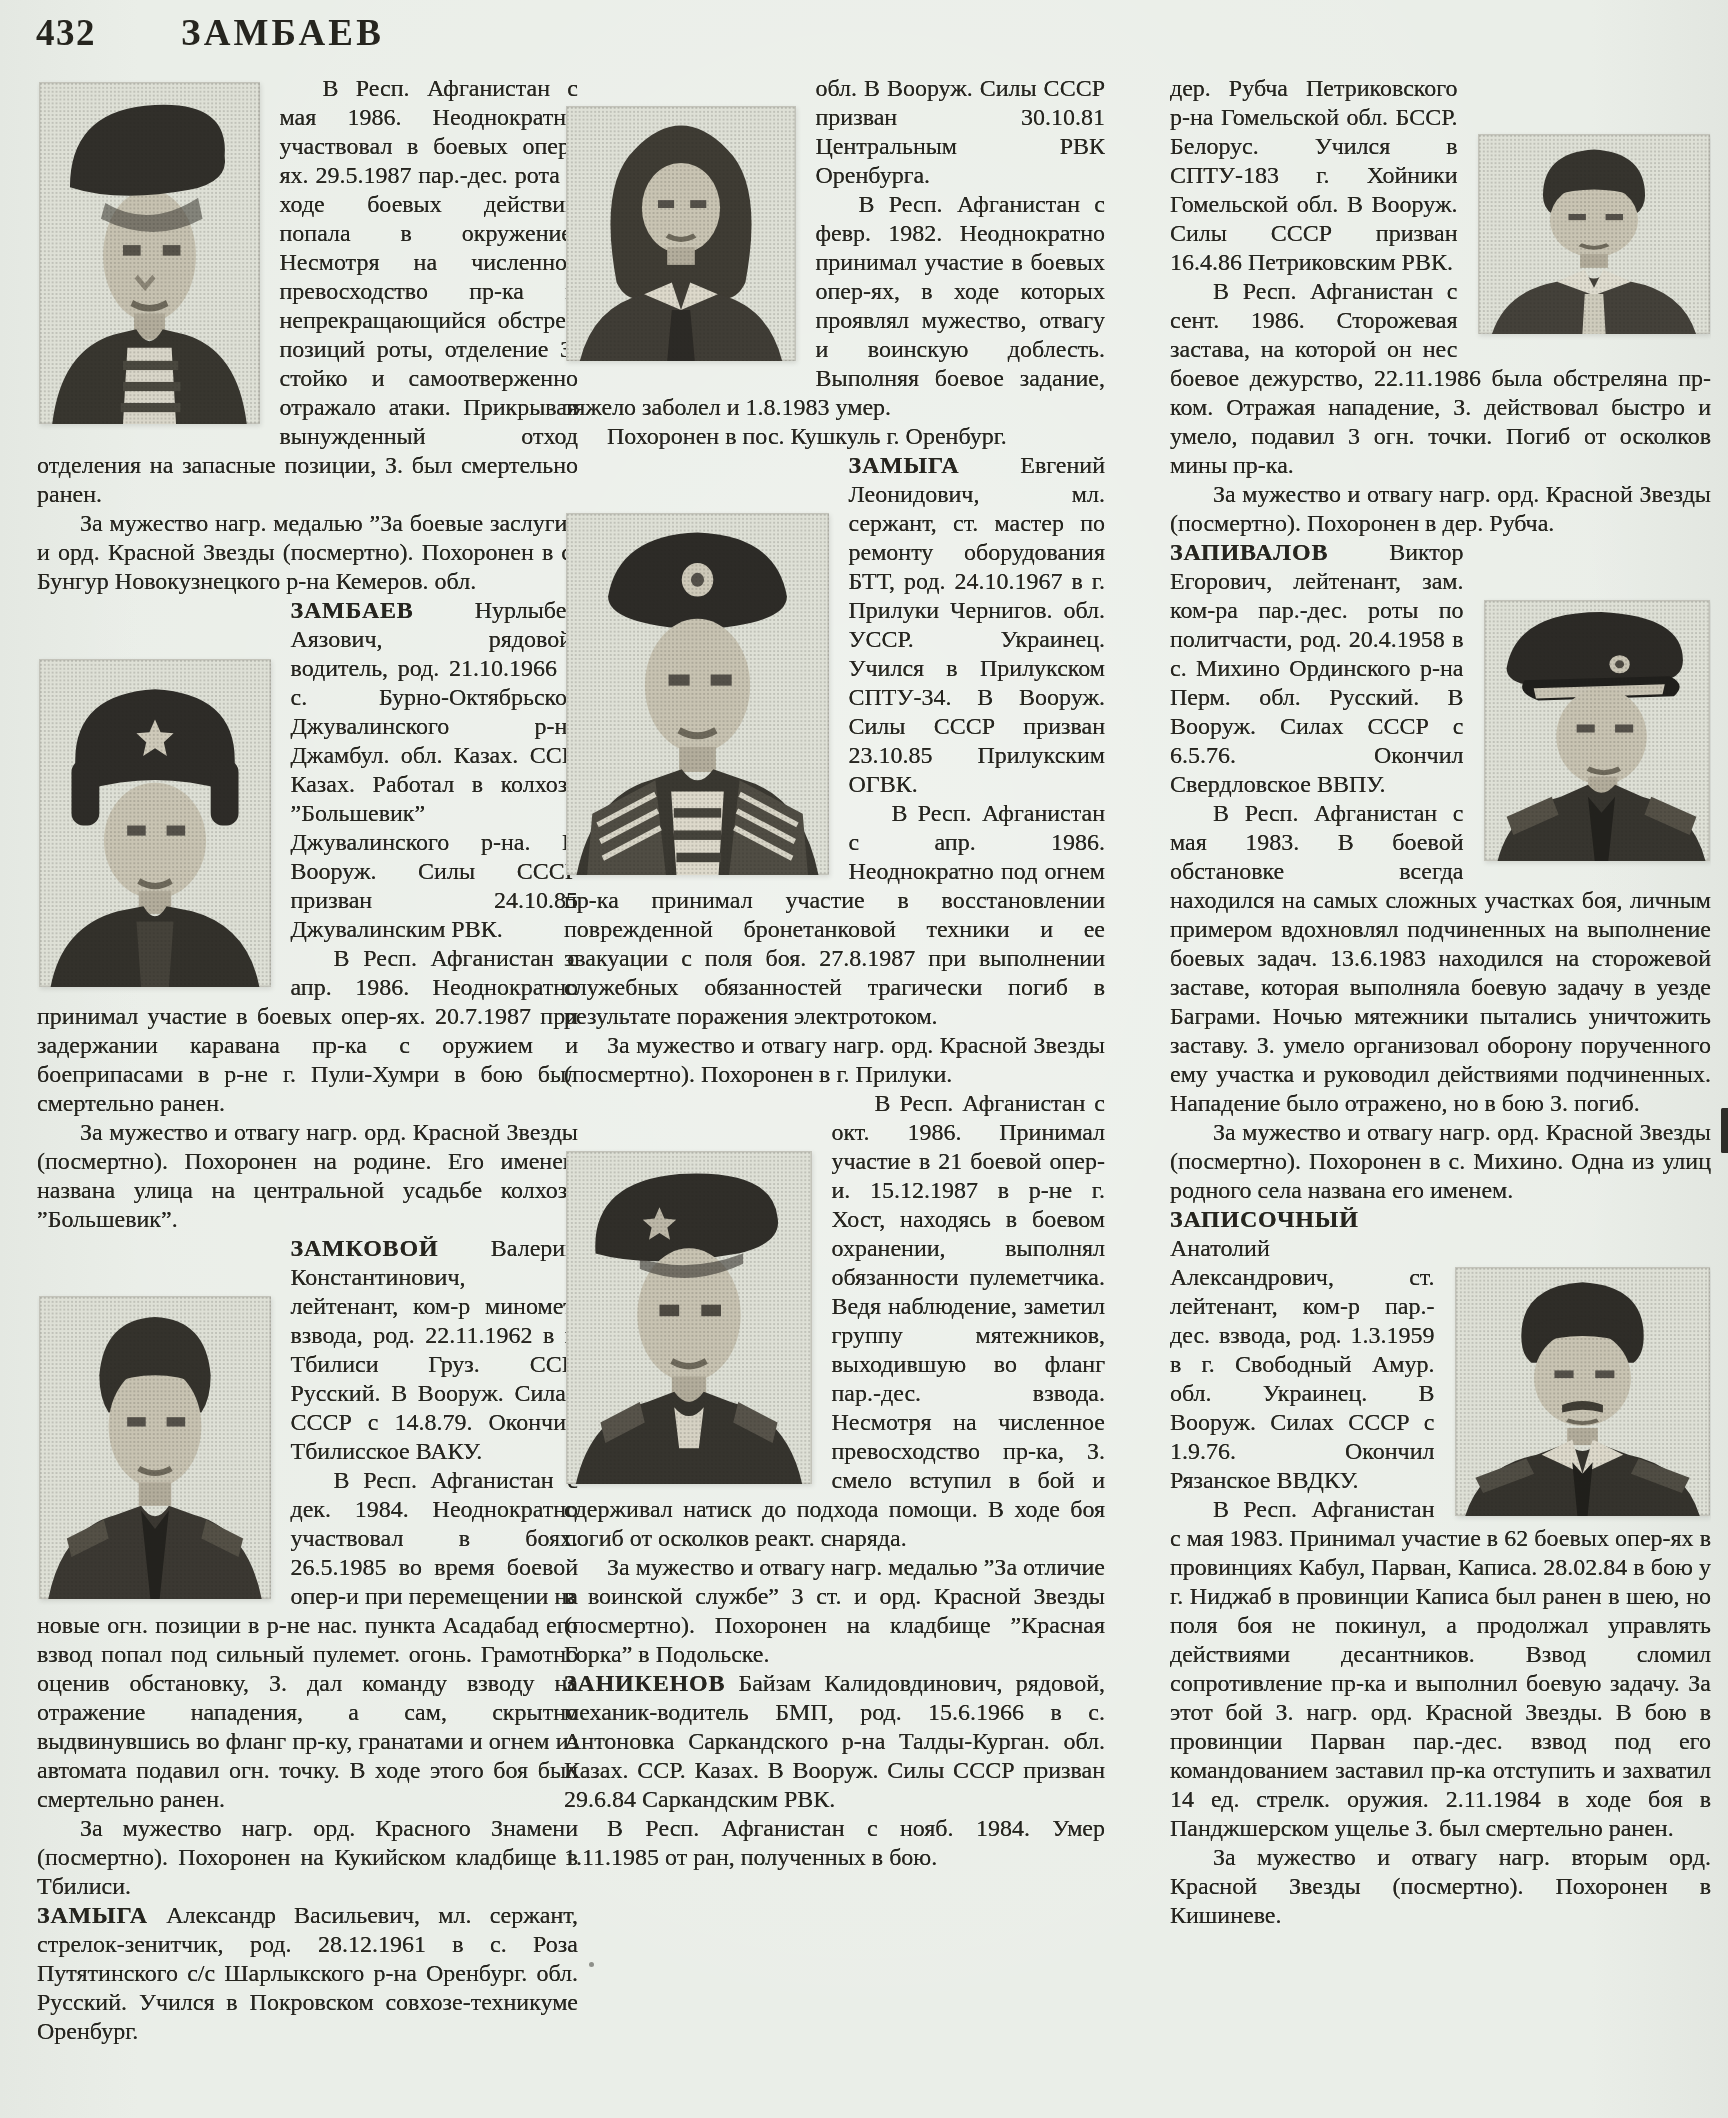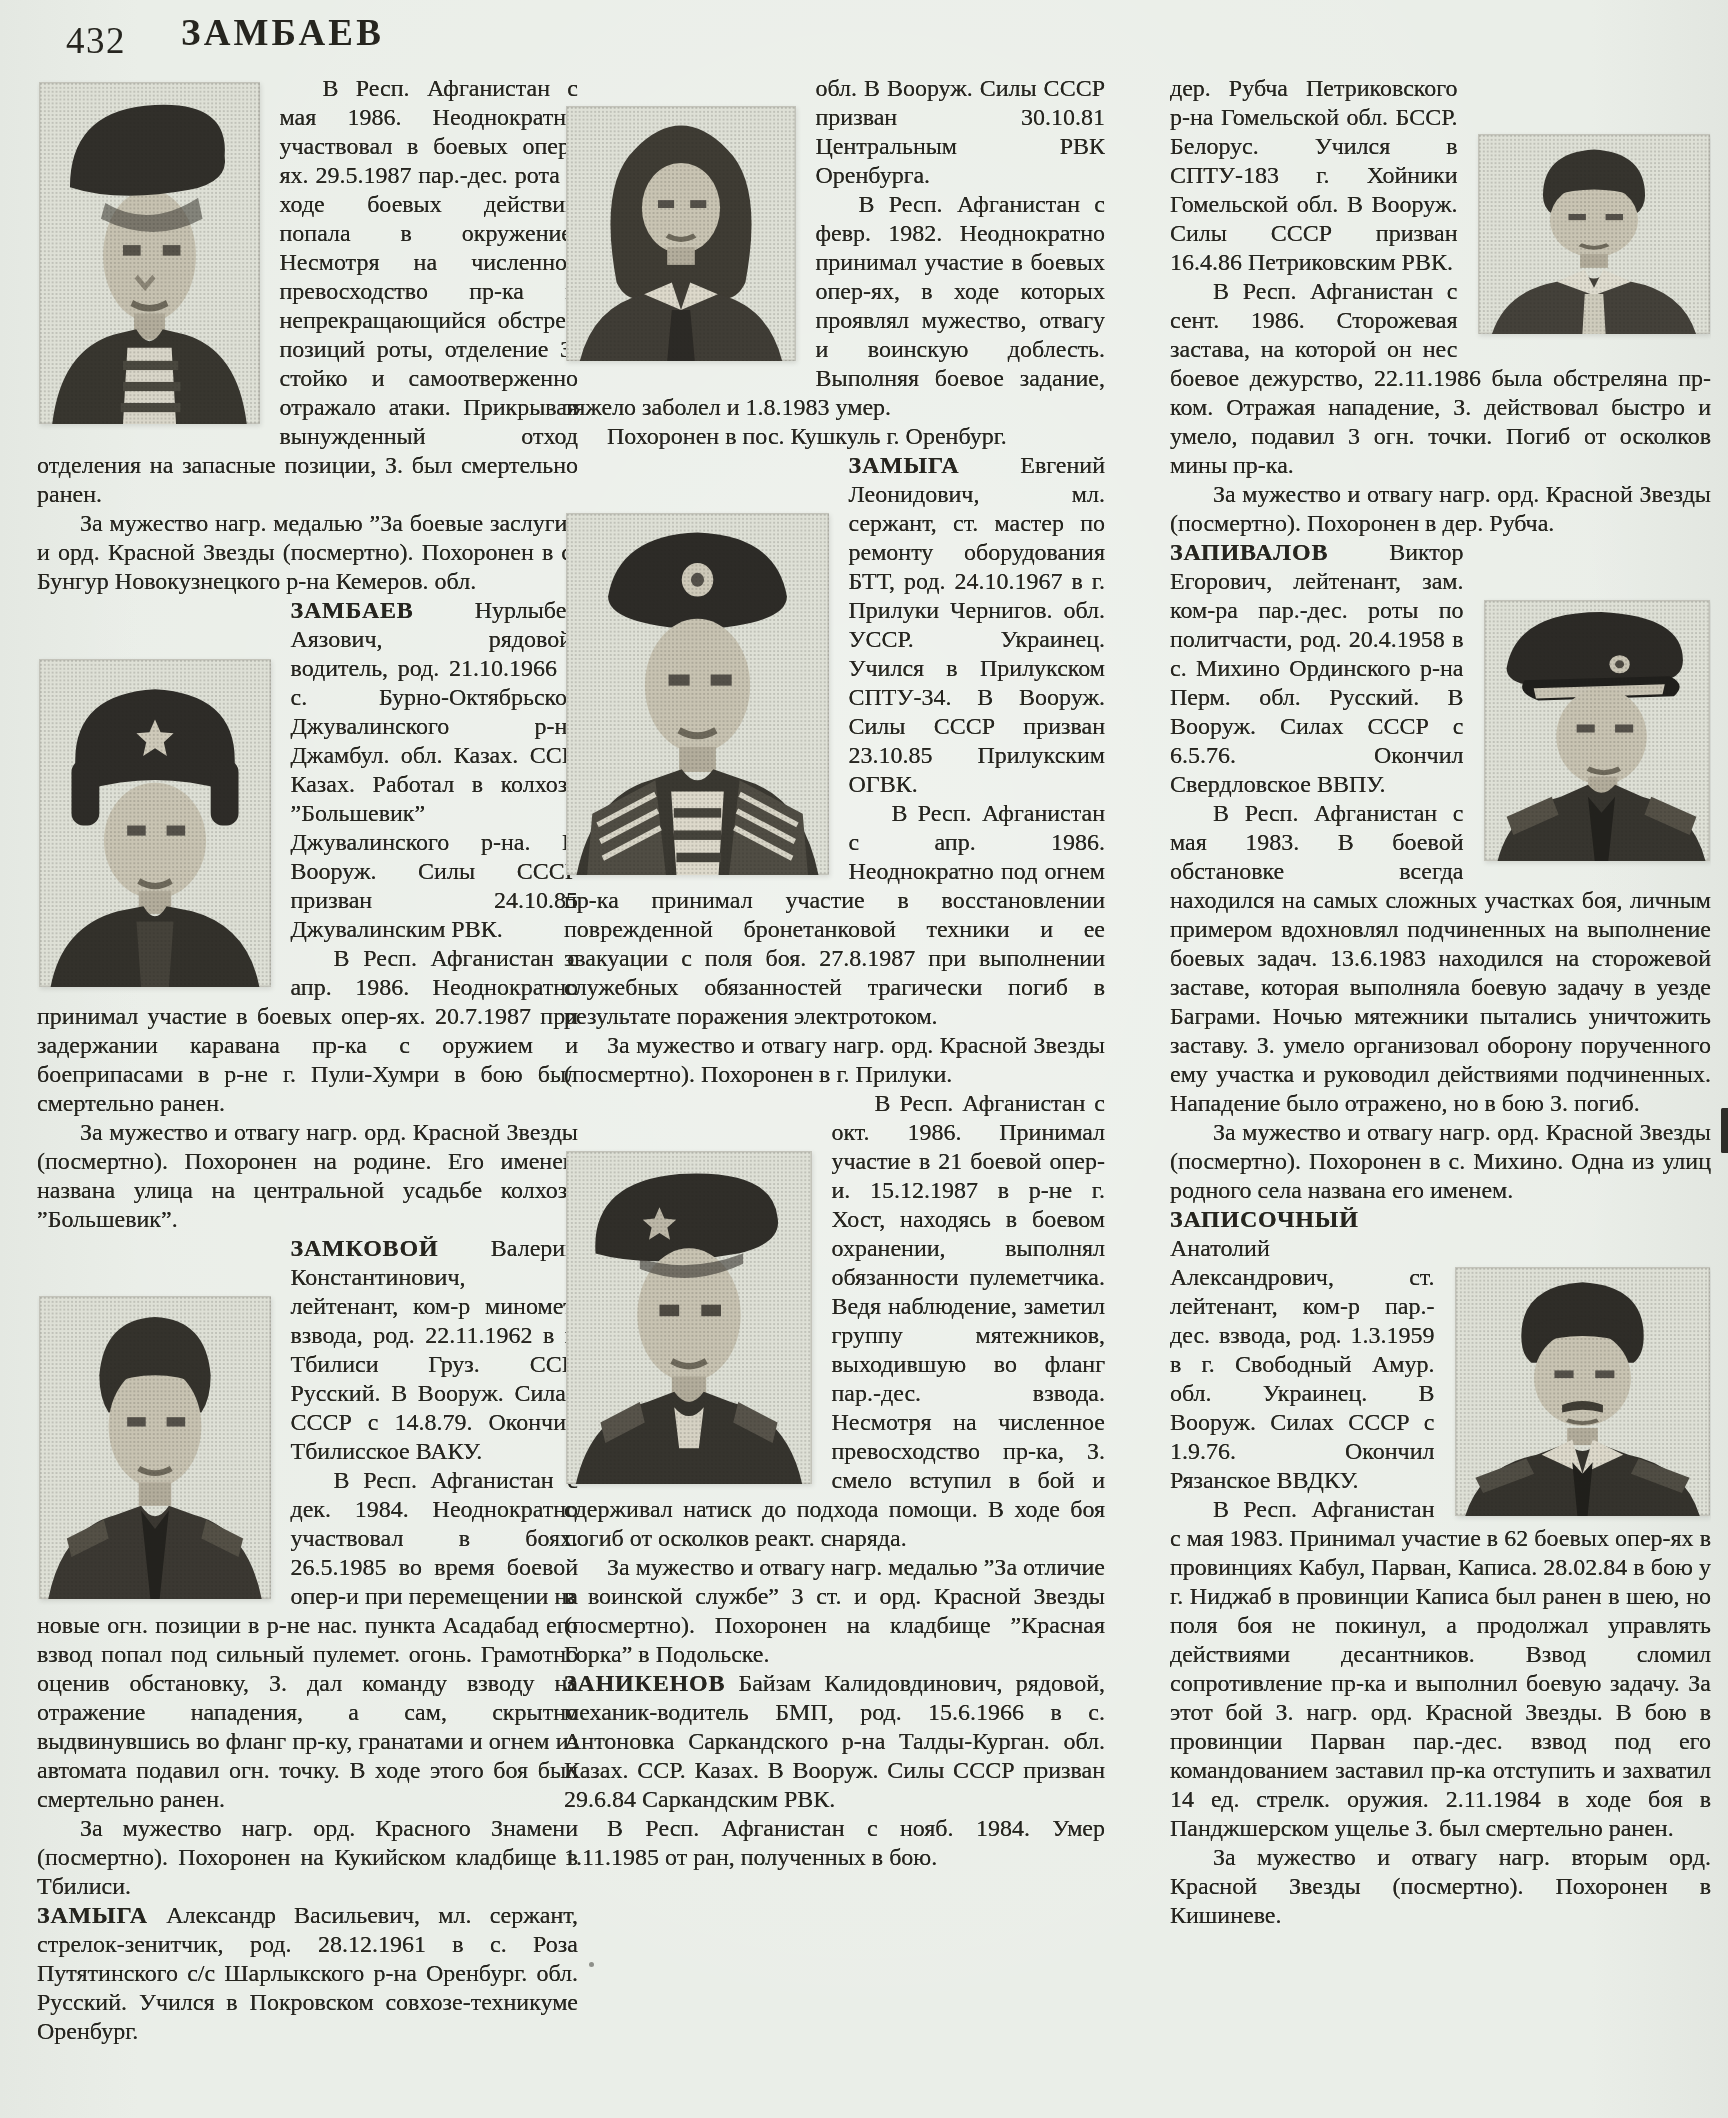--- a/index.html
+++ b/index.html
@@ -8,21 +8,21 @@
     width:1729px;height:2119px;
     background:
       radial-gradient(ellipse at 50% 40%, rgba(255,255,255,.25), rgba(0,0,0,0) 70%),
       linear-gradient(90deg, #e4e8e2 0%, #eaeee8 8%, #eaeee8 92%, #e2e6e0 100%),
       #e9ede7;
     font-family:"Liberation Serif","DejaVu Serif",serif;
     color:#26251f;
     overflow:hidden;
   }
   .runline{position:absolute;top:10.8px;left:0;width:1729px;height:54px;}
-  .pgnum{position:absolute;left:36px;top:8px;font-size:37px;font-weight:normal;letter-spacing:1.5px;margin-left:30px;}
+  .pgnum{position:absolute;left:36px;top:0;font-size:37px;font-weight:bold;letter-spacing:1.5px;}
   .runhead{position:absolute;left:181px;top:0;font-size:37px;font-weight:bold;letter-spacing:3.1px;}
   .col{
     position:absolute;top:74px;width:541px;height:2034px;
     font-size:24px;line-height:29px;text-align:justify;
     text-shadow:0 0 0.5px rgba(38,37,31,.85);
     hyphens:auto;overflow-wrap:break-word;overflow:hidden;
   }
   #col1{left:37px;} #col2{left:564px;} #col3{left:1170px;}
   .block{clear:both;}
   .block+.block{}

